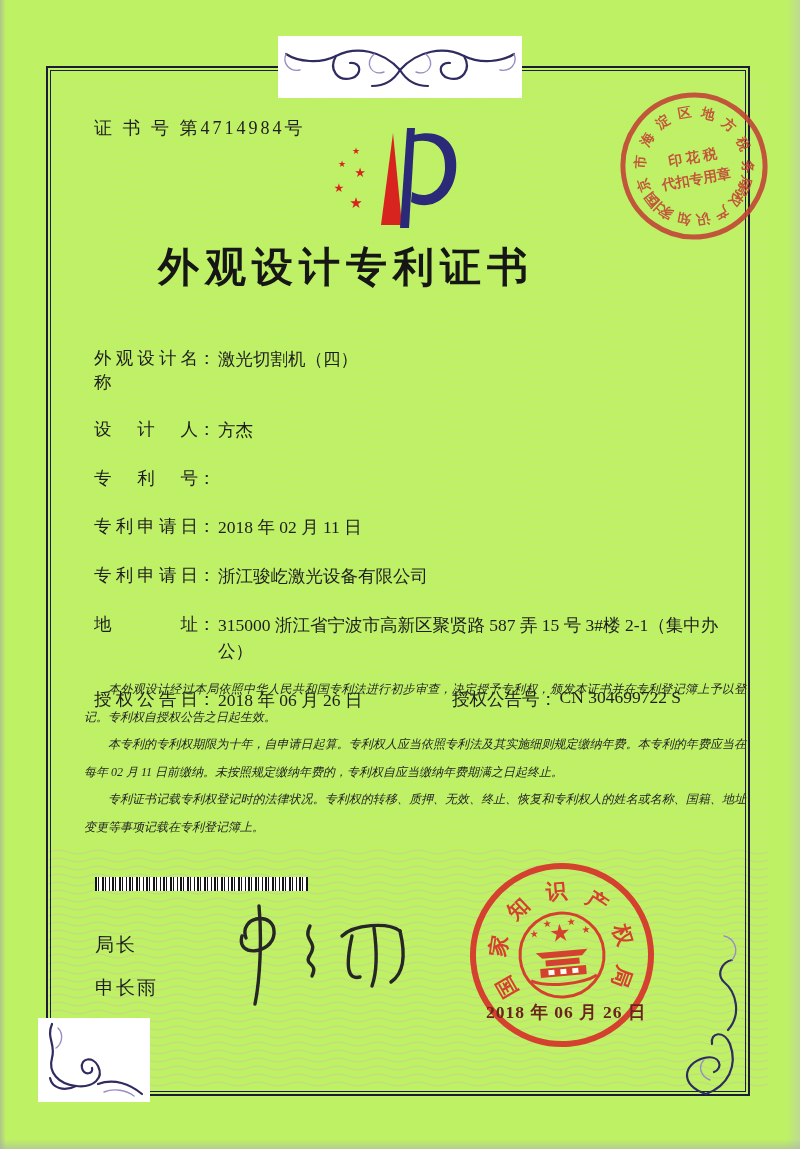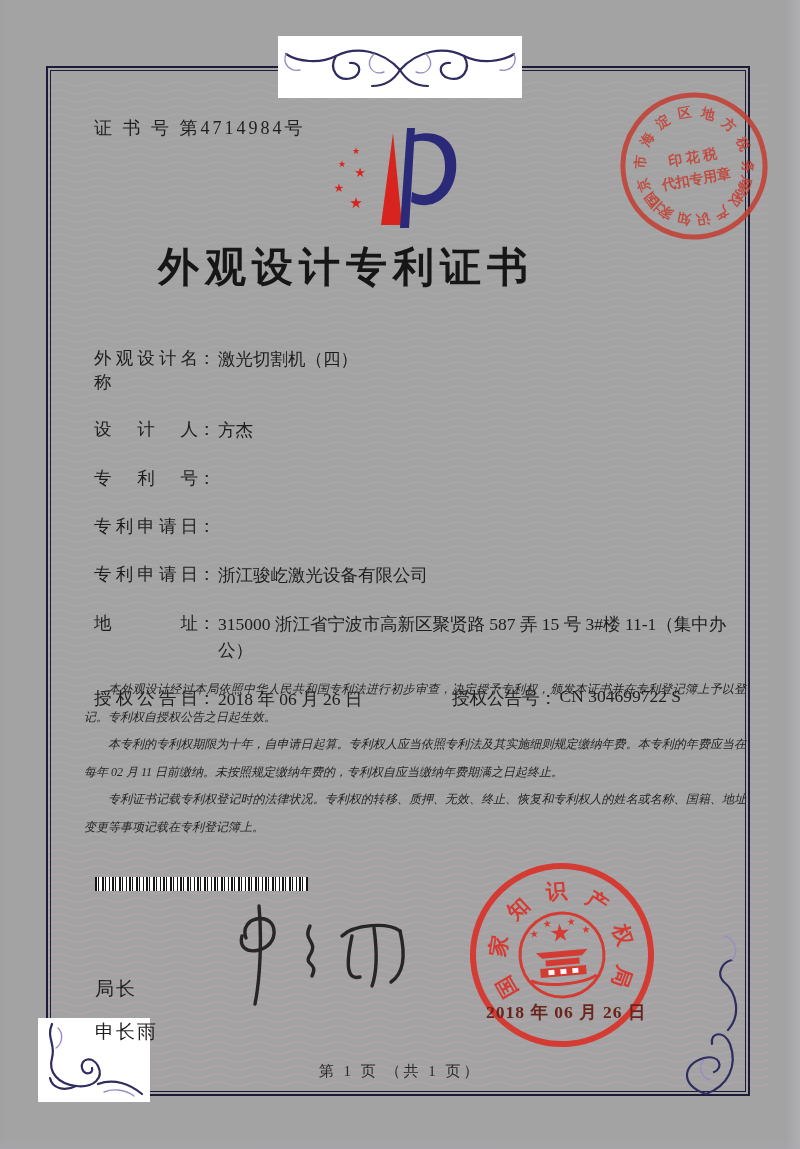--- a/index.html
+++ b/index.html
@@ -2,21 +2,21 @@
 <html><head>
 <meta charset="utf-8">
 <style>
   html,body{margin:0;padding:0;}
   body{
     width:800px;height:1149px;position:relative;overflow:hidden;
     background:#f2f2f0;
     font-family:"Liberation Serif","DejaVu Serif",serif;
     color:#222;
   }
-  .page{position:absolute;inset:0;background:#a3a3a3;}
+  .page{position:absolute;inset:0;background:#bef264;}
   .scan-edge-left{position:absolute;left:0;top:0;width:6px;height:1149px;
     background:linear-gradient(90deg,rgba(160,160,168,.55),rgba(240,240,240,0));}
   .scan-edge-right{position:absolute;right:0;top:0;width:14px;height:1149px;
     background:linear-gradient(270deg,rgba(190,190,198,.45),rgba(255,255,255,0));}
   .scan-edge-bottom{position:absolute;left:0;bottom:0;width:800px;height:10px;
     background:linear-gradient(0deg,rgba(170,170,178,.5),rgba(255,255,255,0));}
   #waves{position:absolute;left:0;top:0;pointer-events:none;}
 
   
   .frame{position:absolute;left:46px;top:66px;width:700px;height:1026px;
@@ -48,21 +48,21 @@
   .paragraphs{position:absolute;left:84px;top:676px;width:662px;
     font-size:12px;line-height:27.5px;text-align:justify;color:#242424;font-style:italic;}
   .paragraphs p{margin:0;text-indent:2em;}
 
   .barcode{position:absolute;left:95px;top:877px;width:213px;height:14px;
     background:repeating-linear-gradient(90deg,
       #141414 0 2px,#fff 2px 3px,#141414 3px 4px,#fff 4px 7px,
       #141414 7px 9px,#fff 9px 10px,#141414 10px 11px,#fff 11px 14px,
       #141414 14px 15px,#fff 15px 17px);}
 
-  .officer{position:absolute;left:95px;top:932px;font-size:19px;color:#1d1d1d;margin-top:44px;}
+  .officer{position:absolute;left:95px;top:932px;font-size:19px;color:#1d1d1d;}
   .officer div{margin-bottom:17px;letter-spacing:2px;}
 
   .signature{position:absolute;left:214px;top:898px;}
   .sig-stroke{fill:none;stroke:#262626;stroke-width:3.4;stroke-linecap:round;stroke-linejoin:round;}
 
   .seal{position:absolute;left:462px;top:855px;opacity:.93;transform:rotate(-5deg);}
   .seal-arc text{fill:#d7342b;font-size:21px;font-weight:bold;}
   .seal-emblem{fill:#d7342b;}
   .seal-date{position:absolute;left:486px;top:1000px;width:180px;
     font-size:17.5px;font-weight:bold;color:#6b241d;letter-spacing:1px;}
@@ -276,30 +276,31 @@
         <span class="fcolon">：</span>
         <span class="fvalue">方杰</span>
     </div>
     <div class="field-row">
       <span class="flabel">专利号</span>
         <span class="fcolon">：</span>
     </div>
     <div class="field-row">
       <span class="flabel">专利申请日</span>
         <span class="fcolon">：</span>
+        <span class="fvalue">2018 年 02 月 11 日</span>
     </div>
     <div class="field-row">
       <span class="flabel">专利申请日</span>
         <span class="fcolon">：</span>
         <span class="fvalue">浙江骏屹激光设备有限公司</span>
     </div>
     <div class="field-row">
       <span class="flabel">地址</span>
         <span class="fcolon">：</span>
-        <span class="fvalue">315000 浙江省宁波市高新区聚贤路 587 弄 15 号 3#楼 11-1（集中办公）</span>
+        <span class="fvalue">315000 浙江省宁波市高新区聚贤路 587 弄 15 号 3#楼 2-1（集中办公）</span>
     </div>
     <div class="field-row">
       <span class="flabel">授权公告日</span>
         <span class="fcolon">：</span>
         <span class="fvalue">2018 年 06 月 26 日</span>
       <span class="grant-no">
         <span>授权公告号</span>
           <span class="fcolon">：</span>
           <span>CN 304699722 S</span>
       </span>
@@ -379,15 +380,14 @@
         <text text-anchor="middle" dy="0.34em" transform="rotate(20.666666666666664) translate(0 54) rotate(180)">知</text>
         <text text-anchor="middle" dy="0.34em" transform="rotate(0) translate(0 54) rotate(180)">识</text>
         <text text-anchor="middle" dy="0.34em" transform="rotate(-20.66666666666667) translate(0 54) rotate(180)">产</text>
         <text text-anchor="middle" dy="0.34em" transform="rotate(-41.33333333333333) translate(0 54) rotate(180)">权</text>
         <text text-anchor="middle" dy="0.34em" transform="rotate(-62) translate(0 54) rotate(180)">局</text>
       </g>
     <text class="stamp-center" x="0" y="-4" text-anchor="middle">印 花 税</text>
     <text class="stamp-center" x="0" y="18" text-anchor="middle">代扣专用章</text>
   </svg>
 
-  <div class="footer">第 1 页 （共 1 页）</div>
 
 </div>
 
 </body></html>

